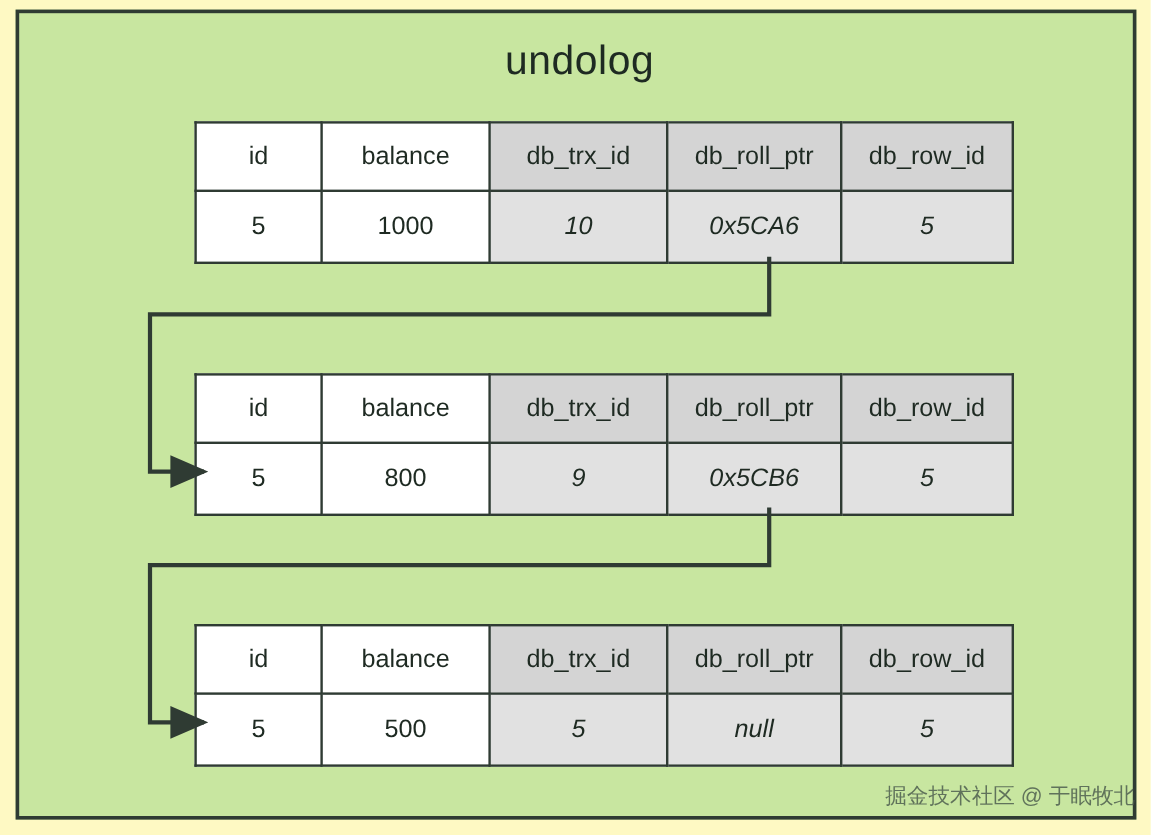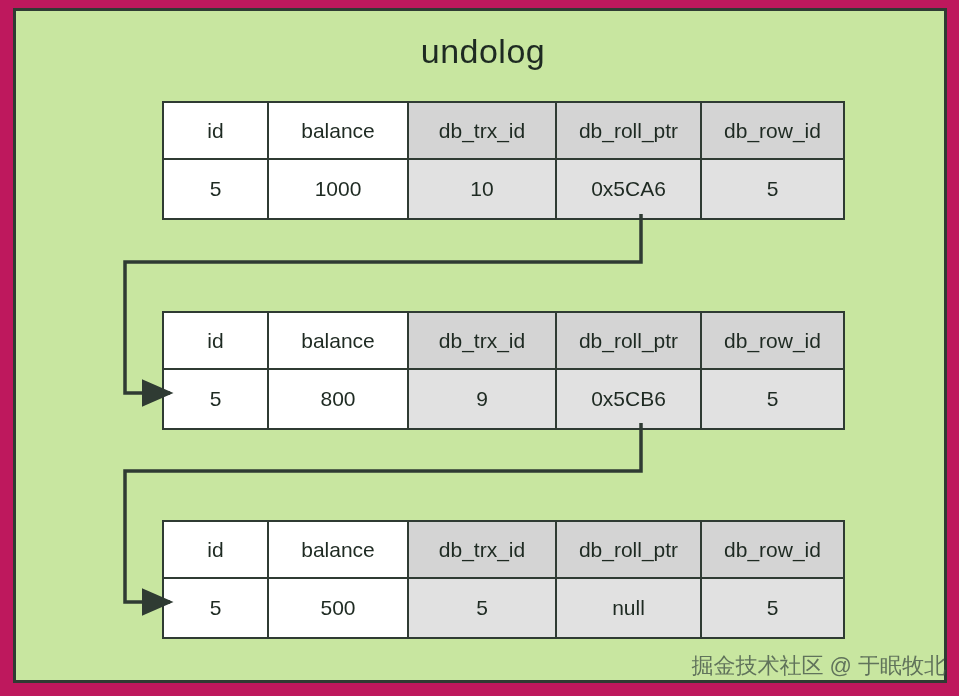--- a/index.html
+++ b/index.html
@@ -11,21 +11,21 @@
     width: 959px;
     height: 696px;
     font-family: "Liberation Sans", "DejaVu Sans", sans-serif;
     overflow: hidden;
   }
 
   #canvas {
     position: relative;
     width: 959px;
     height: 696px;
-    background: #be185d;
+    background: #fef9c3;
   }
 
   
   #undolog-panel {
     position: absolute;
     left: 13px;
     top: 8px;
     width: 934px;
     height: 675px;
     box-sizing: border-box;
@@ -77,21 +77,21 @@
   col.c-balance   { width: 140px; }
   col.c-trx       { width: 148px; }
   col.c-roll      { width: 145px; }
   col.c-row       { width: 143px; }
 
   
   .cell-white-head { background: #ffffff; }
   .cell-white-data { background: #ffffff; }
   
   .cell-grey-head  { background: #d4d4d4; }
-  .cell-grey-data  { background: #e1e1e1; }
+  .cell-grey-data  { background: #e1e1e1; font-style: italic; }
 
   #table-1 { top: 101px; }
   #table-2 { top: 311px; }
   #table-3 { top: 520px; }
 
   
   #connector-layer {
     position: absolute;
     left: 0;
     top: 0;
@@ -100,21 +100,21 @@
     pointer-events: none;
   }
 
   
   #watermark {
     position: absolute;
     left: 540px;
     top: 640px;
     width: 390px;
     text-align: right;
-    font-size: 22px;
+    font-size: 18px;
     color: #4a5a4c;
     opacity: 0.82;
     white-space: nowrap;
   }
 </style>
 </head>
 <body>
 
 <div id="canvas">
 

